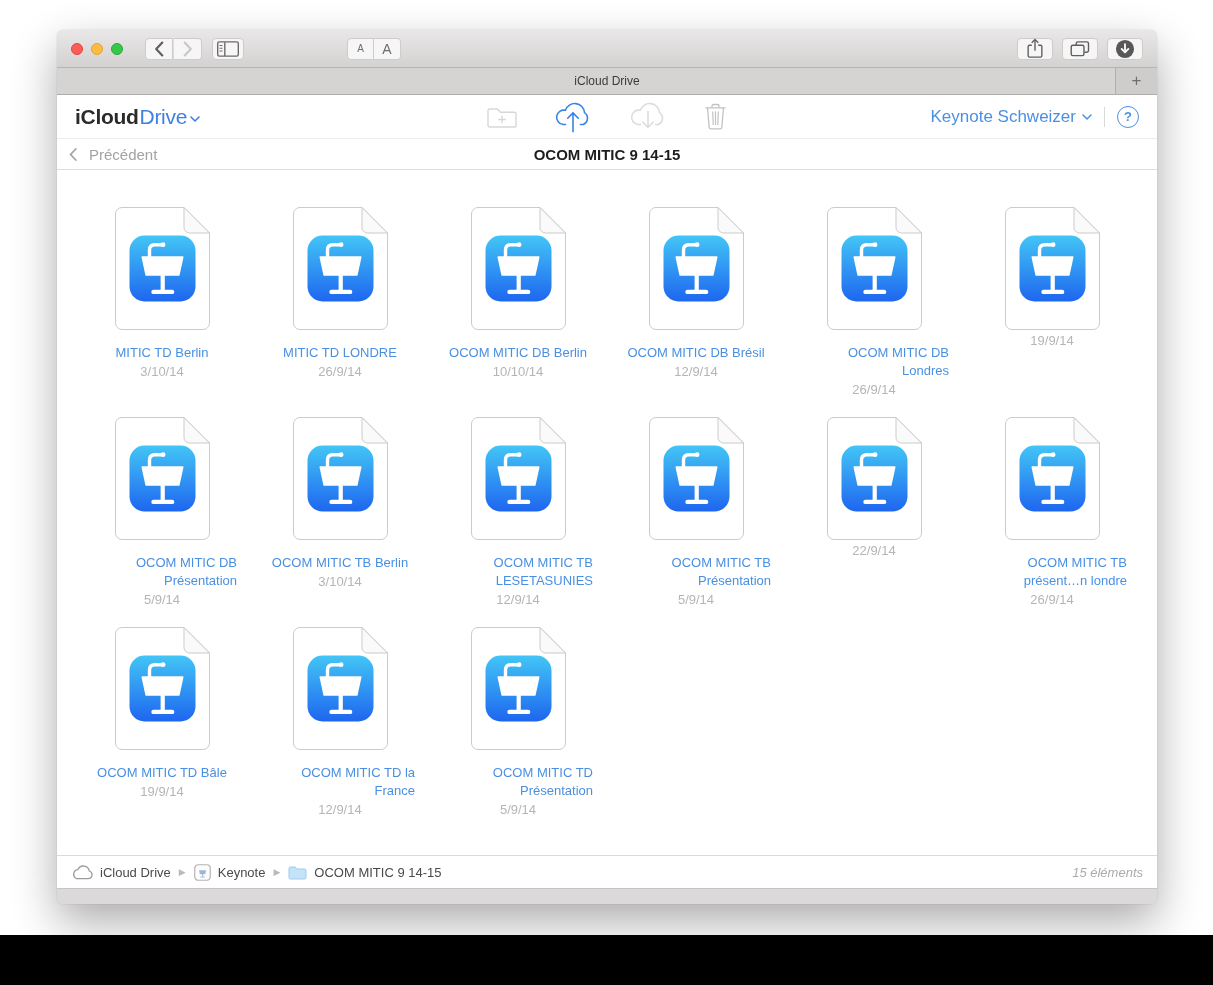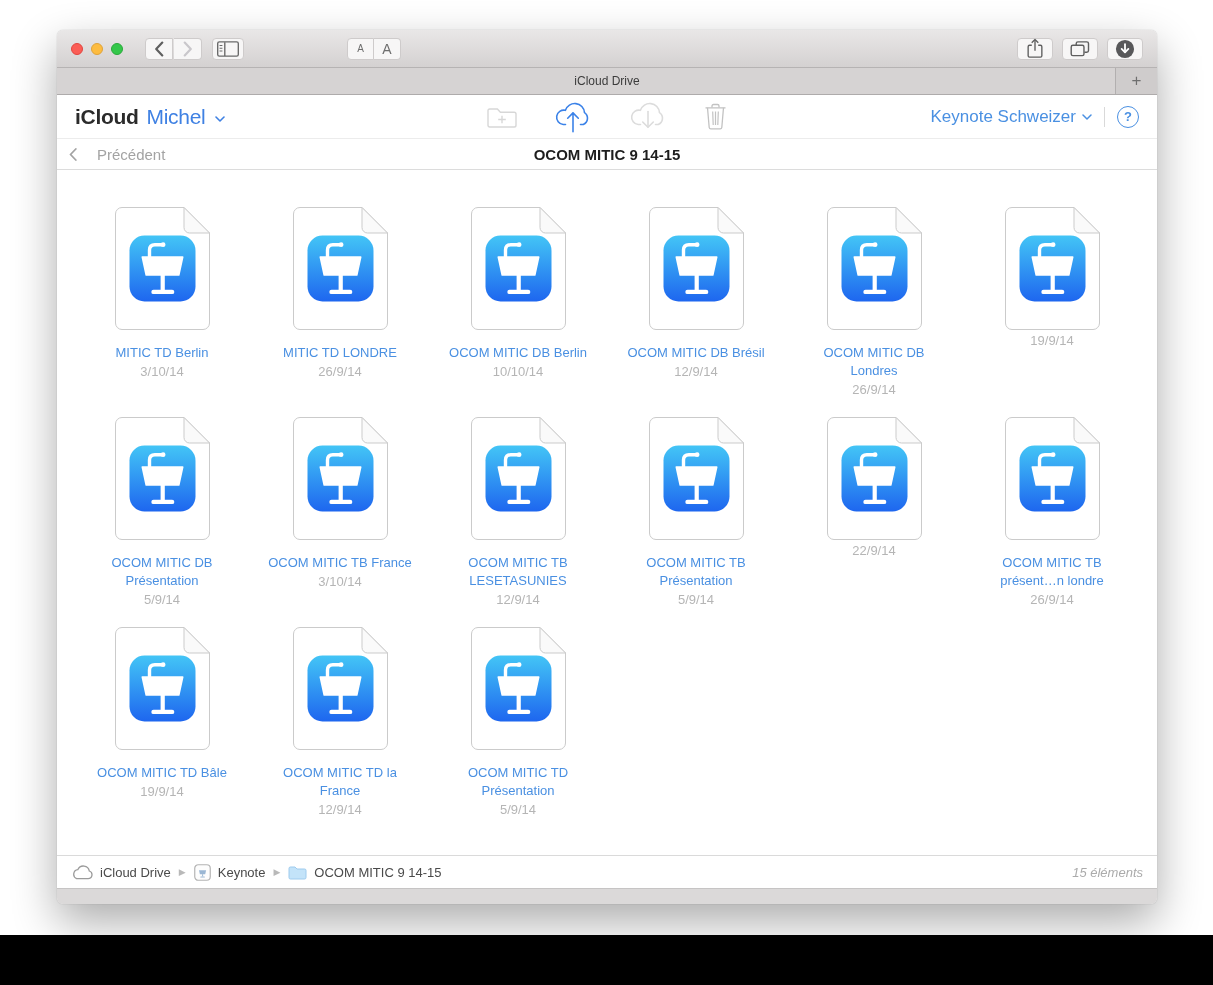--- a/index.html
+++ b/index.html
@@ -42,49 +42,49 @@
   .tabbar { height:27px; flex:none; background:#d6d3d3; border-bottom:1px solid #aeabab;
     position:relative; display:flex; align-items:center; justify-content:center; }
   .tab-title { font-size:12px; color:#3c3c3c; }
   .new-tab { position:absolute; right:0; top:0; bottom:0; width:42px; background:#cfcccc;
     border-left:1px solid #b2afaf; display:flex; align-items:center; justify-content:center;
     color:#6f6f6f; font-size:17px; font-weight:300; }
 
   
   .app-header { height:43px; flex:none; background:#ffffff; display:flex; align-items:center;
     padding:0 18px; position:relative; }
-  .brand { display:flex; align-items:baseline; gap:8px; }
+  .brand { display:flex; align-items:baseline; gap:1px; }
   .brand-icloud { font-size:21px; font-weight:700; color:#2b2b2b; letter-spacing:-0.3px; }
   .brand-drive { font-size:21px; color:#3f81e3; letter-spacing:-0.3px; }
   .brand-chev { color:#3f81e3; margin-left:2px; position:relative; top:-2px; }
   .header-icons { position:absolute; left:50%; top:0; height:43px; transform:translateX(-50%);
     display:flex; align-items:center; gap:37px; }
   .header-icons .hbtn { display:flex; align-items:center; justify-content:center; }
   .user-area { margin-left:auto; display:flex; align-items:center; }
   .user-name { font-size:17px; color:#4a90e2; }
   .user-chev { color:#4a90e2; margin-left:6px; }
   .v-sep { width:1px; height:20px; background:#d9d9d9; margin:0 12px; }
   .help-btn { width:22px; height:22px; border:1.5px solid #4a90e2; border-radius:50%;
     color:#4a90e2; font-size:13px; font-weight:600; display:flex; align-items:center; justify-content:center; }
 
   
   .navbar { height:32px; flex:none; background:#ffffff; border-top:1px solid #ececec;
     border-bottom:1px solid #dcdcdc; position:relative; display:flex; align-items:center; padding:0 12px; }
-  .back-link { display:flex; align-items:center; gap:20px; color:#a3a3a3; font-size:15px; }
+  .back-link { display:flex; align-items:center; gap:12px; color:#a3a3a3; font-size:15px; }
   .folder-title { position:absolute; left:0; right:0; text-align:center; font-size:15px;
     font-weight:700; color:#1d1d1d; pointer-events:none; }
 
   
   .content { flex:1; background:#ffffff; overflow:hidden; }
   .grid { width:1068px; margin:0 auto; padding-top:36px; display:grid;
     grid-template-columns:repeat(6,178px); }
   .file-card { height:210px; display:flex; flex-direction:column; align-items:center; }
   .file-icon { width:97px; height:125px; flex:none; }
   .file-name { margin-top:13px; font-size:13px; line-height:18px; color:#4a90e2;
-    text-align:center; max-width:150px; }
+    text-align:right; max-width:150px; }
   .file-date { margin-top:2px; font-size:13px; color:#b5b5b5; }
 
   
   .footer-bar { height:33px; flex:none; background:#ffffff; border-top:1px solid #dadada;
     display:flex; align-items:center; padding:0 14px; font-size:13px; color:#4a4a4a; }
   .crumb { display:flex; align-items:center; gap:7px; }
   .crumb-sep { color:#b9b9b9; font-size:9px; margin:0 8px; }
   .item-count { margin-left:auto; color:#ababab;font-style:italic; }
   .bottom-strip { height:16px; flex:none; background:#dbd9d9; border-top:1px solid #c6c4c4; }
 
@@ -169,21 +169,21 @@
     <div class="tabbar">
       <span class="tab-title">iCloud Drive</span>
       <div class="new-tab">
           <span>+</span>
         </div>
     </div>
 
     <div class="app-header">
       <div class="brand">
         <span class="brand-icloud">iCloud</span>
-        <span class="brand-drive">Michel</span>
+        <span class="brand-drive">Drive</span>
         <span class="brand-chev">
           <svg width="10" height="6" viewBox="0 0 10 6">
               <path d="M1 1 L5 5 L9 1" fill="none" stroke="#3f81e3" stroke-width="1.6" stroke-linecap="round" stroke-linejoin="round"></path>
             </svg>
         </span>
       </div>
       <div class="header-icons">
         <div class="hbtn">
           <svg width="30" height="22" viewBox="0 0 30 22">
             <path d="M1 4.8 Q1 3 2.8 3 H10.4 L13.4 6.2 H27.2 Q29 6.2 29 8 V19.2 Q29 21 27.2 21 H2.8 Q1 21 1 19.2 Z" fill="none" stroke="#d7d7d7" stroke-width="1.4"></path>
@@ -365,21 +365,21 @@
       <path d="M70 1.5 L95.5 27 H75.5 A5.5 5.5 0 0 1 70 21.5 Z" fill="#fafafa" stroke="#cbcbcb"></path>
       <rect x="15.5" y="29.5" width="66" height="66" rx="15" fill="url(#kgrad)"></rect>
       <g transform="translate(15.5,29.5)">
         <path d="M20 21 V14.5 Q20 9.2 25.3 9.2 H32.2" fill="none" stroke="#ffffff" stroke-width="3.4" stroke-linecap="round"></path>
         <circle cx="33.6" cy="9.2" r="2.4" fill="#ffffff"></circle>
         <path d="M12.8 21.5 H53.2 L49.3 39.5 H16.7 Z" fill="#ffffff" stroke="#ffffff" stroke-width="1.6" stroke-linejoin="round"></path>
         <rect x="31.1" y="39.5" width="4.2" height="15.2" fill="#ffffff"></rect>
         <rect x="21.8" y="54.2" width="23" height="4.4" rx="2.2" fill="#ffffff"></rect>
       </g>
     </svg>
-    <div class="file-name">OCOM MITIC TB France</div>
+    <div class="file-name">OCOM MITIC TB Berlin</div>
     <div class="file-date">3/10/14</div>
   </div>
 
   <div class="file-card">
     <svg class="file-icon" viewBox="0 0 97 125">
       <path d="M8 1.5 H70 L95.5 27 V117 A6.5 6.5 0 0 1 89 123.5 H8 A6.5 6.5 0 0 1 1.5 117 V8 A6.5 6.5 0 0 1 8 1.5 Z" fill="#ffffff" stroke="#cbcbcb"></path>
       <path d="M70 1.5 L95.5 27 H75.5 A5.5 5.5 0 0 1 70 21.5 Z" fill="#fafafa" stroke="#cbcbcb"></path>
       <rect x="15.5" y="29.5" width="66" height="66" rx="15" fill="url(#kgrad)"></rect>
       <g transform="translate(15.5,29.5)">
         <path d="M20 21 V14.5 Q20 9.2 25.3 9.2 H32.2" fill="none" stroke="#ffffff" stroke-width="3.4" stroke-linecap="round"></path>

